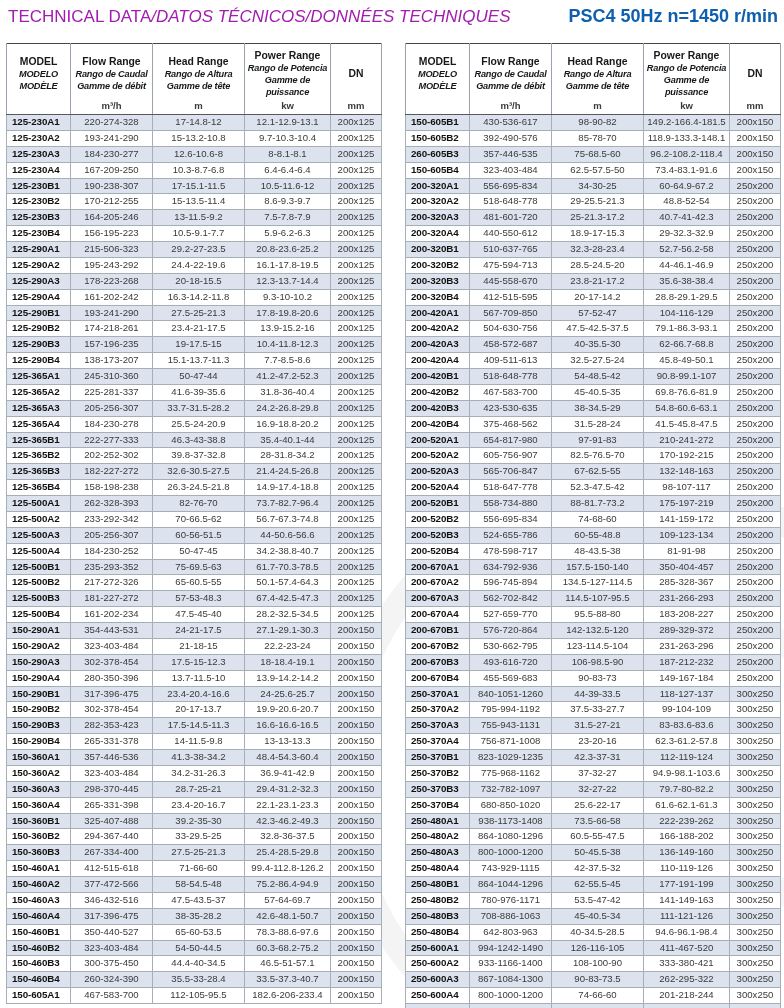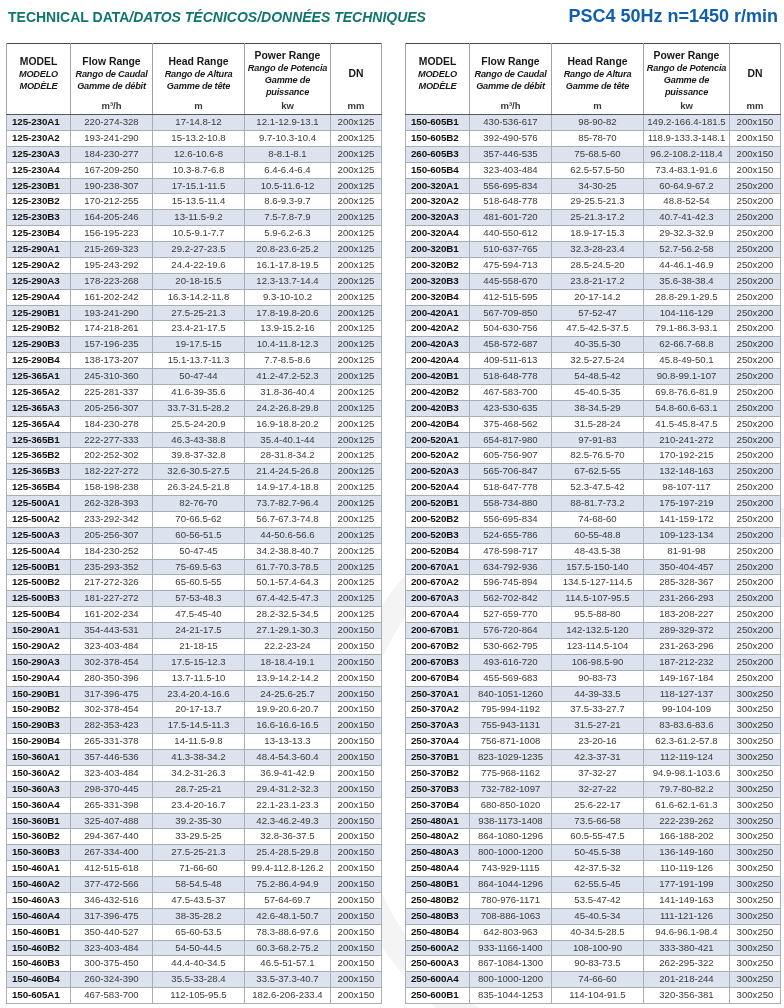--- a/index.html
+++ b/index.html
@@ -11,21 +11,21 @@
   }
   
   .watermark{position:absolute;z-index:0;pointer-events:none;}
   .wm1{left:330px;top:470px;width:560px;height:560px;border:26px solid #f4f4f5;border-radius:50%;}
   .wm2{left:420px;top:560px;width:380px;height:380px;border:18px solid #f6f6f7;border-radius:50%;}
 
   .topbar{
     position:absolute;left:8px;right:6px;top:6px;height:20px;
     display:flex;justify-content:space-between;align-items:baseline;z-index:2;
   }
-  .doc-title{font-size:14px;font-weight:bold;color:#0f766e;letter-spacing:0;white-space:nowrap;}
+  .doc-title{font-size:17px;font-weight:normal;color:#a21caf;letter-spacing:0;white-space:nowrap;}
   .doc-title .it{font-style:italic;}
   .spec{font-size:18px;font-weight:bold;color:#0e5fae;white-space:nowrap;}
 
   table.tbl{
     position:absolute;top:43px;z-index:1;
     width:376px;table-layout:fixed;border-collapse:collapse;
     background:#fff;border:1.5px solid #44474d;
   }
   .tbl-left{left:6px;}
   .tbl-right{left:405px;}
@@ -165,21 +165,21 @@
       </tr>
       <tr>
         <td>125-230B4</td>
         <td>156-195-223</td>
         <td>10.5-9.1-7.7</td>
         <td>5.9-6.2-6.3</td>
         <td>200x125</td>
       </tr>
       <tr class="grp">
         <td>125-290A1</td>
-        <td>215-269-323</td>
+        <td>215-506-323</td>
         <td>29.2-27-23.5</td>
         <td>20.8-23.6-25.2</td>
         <td>200x125</td>
       </tr>
       <tr>
         <td>125-290A2</td>
         <td>195-243-292</td>
         <td>24.4-22-19.6</td>
         <td>16.1-17.8-19.5</td>
         <td>200x125</td>
@@ -909,20 +909,27 @@
         <td>111-121-126</td>
         <td>300x250</td>
       </tr>
       <tr>
         <td>250-480B4</td>
         <td>642-803-963</td>
         <td>40-34.5-28.5</td>
         <td>94.6-96.1-98.4</td>
         <td>300x250</td>
       </tr>
+      <tr class="grp">
+        <td>250-600A1</td>
+        <td>994-1242-1490</td>
+        <td>126-116-105</td>
+        <td>411-467-520</td>
+        <td>300x250</td>
+      </tr>
       <tr>
         <td>250-600A2</td>
         <td>933-1166-1400</td>
         <td>108-100-90</td>
         <td>333-380-421</td>
         <td>300x250</td>
       </tr>
       <tr>
         <td>250-600A3</td>
         <td>867-1084-1300</td>

